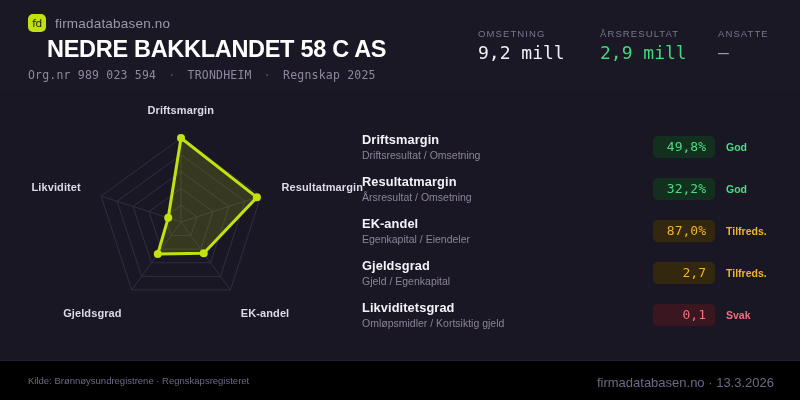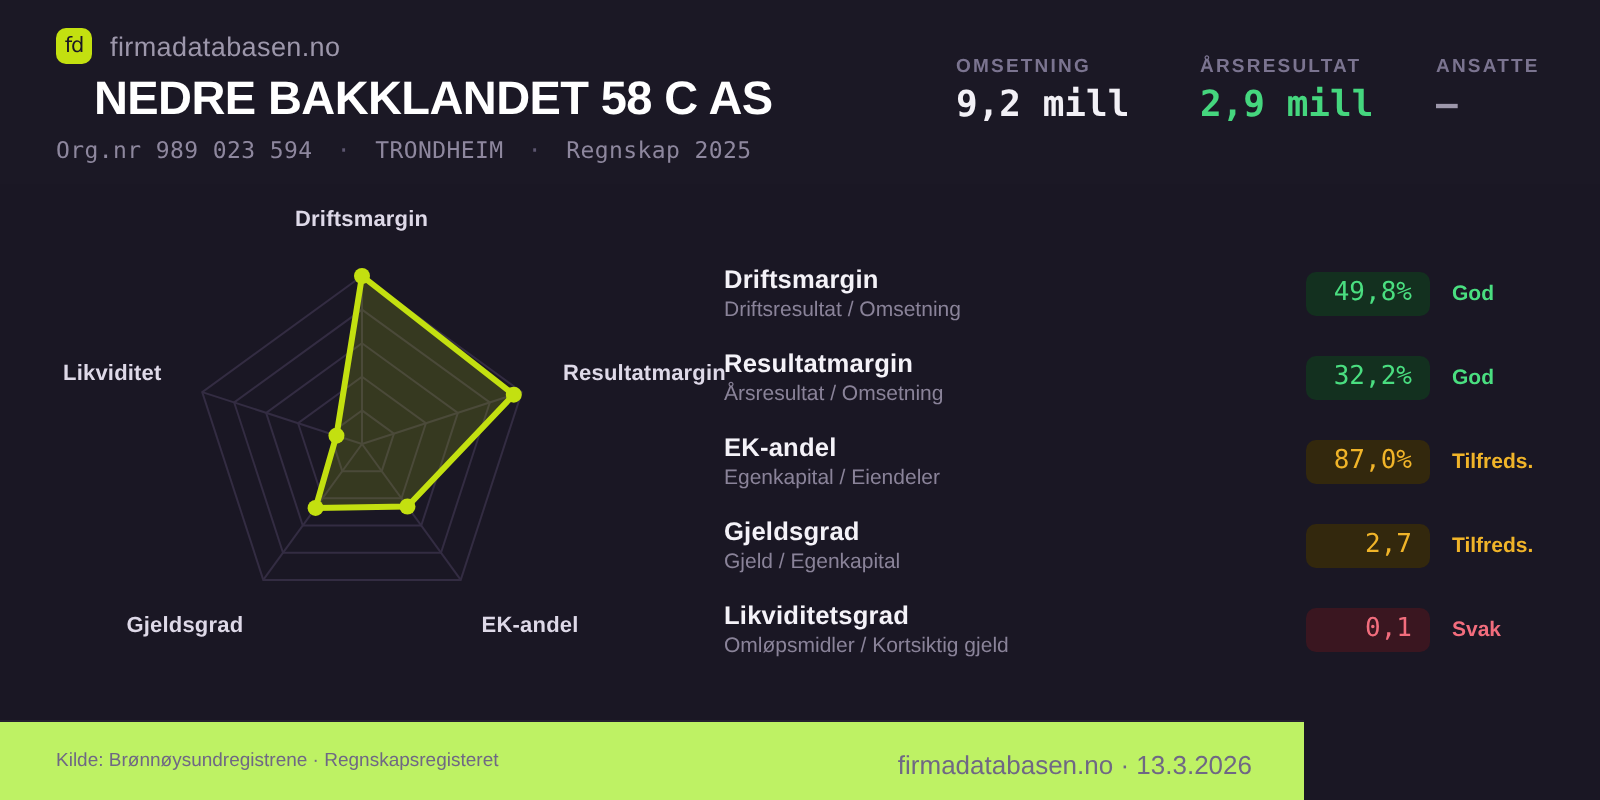--- a/index.html
+++ b/index.html
@@ -91,21 +91,21 @@
 
   
   #kpis {
     position: absolute;
     right: 26px;
     top: 28px;
     display: flex;
     align-items: flex-start;
     gap: 0px;
   }
-  .kpi { display: flex; flex-direction: column; font-weight: bold; }
+  .kpi { display: flex; flex-direction: column; }
   .kpi-label {
     font-family: "Liberation Sans", sans-serif;
     font-size: 9.5px;
     letter-spacing: 1.1px;
     color: #7b7490;
     text-transform: uppercase;
     margin-bottom: 5px;
     white-space: nowrap;
   }
   .kpi-value {
@@ -205,23 +205,23 @@
   .pill-tilfreds { background: #33280d; color: #f0b429; }
   .pill-svak     { background: #3a1620; color: #f26d7d; }
   .rate-god      { color: #4ade80; }
   .rate-tilfreds { color: #f0b429; }
   .rate-svak     { color: #f26d7d; }
 
   
   #footer {
     position: absolute;
     left: 0; top: 360px;
-    width: 652px;
+    width: 800px;
     height: 40px;
-    background: #bef264;
+    background: #000000;
     border-top: 1px solid #252030;
   }
   #footer-left {
     position: absolute;
     left: 28px;
     top: 14px;
     font-family: "Liberation Sans", sans-serif;
     font-size: 9.5px;
     color: #6f6884;
     white-space: nowrap;

